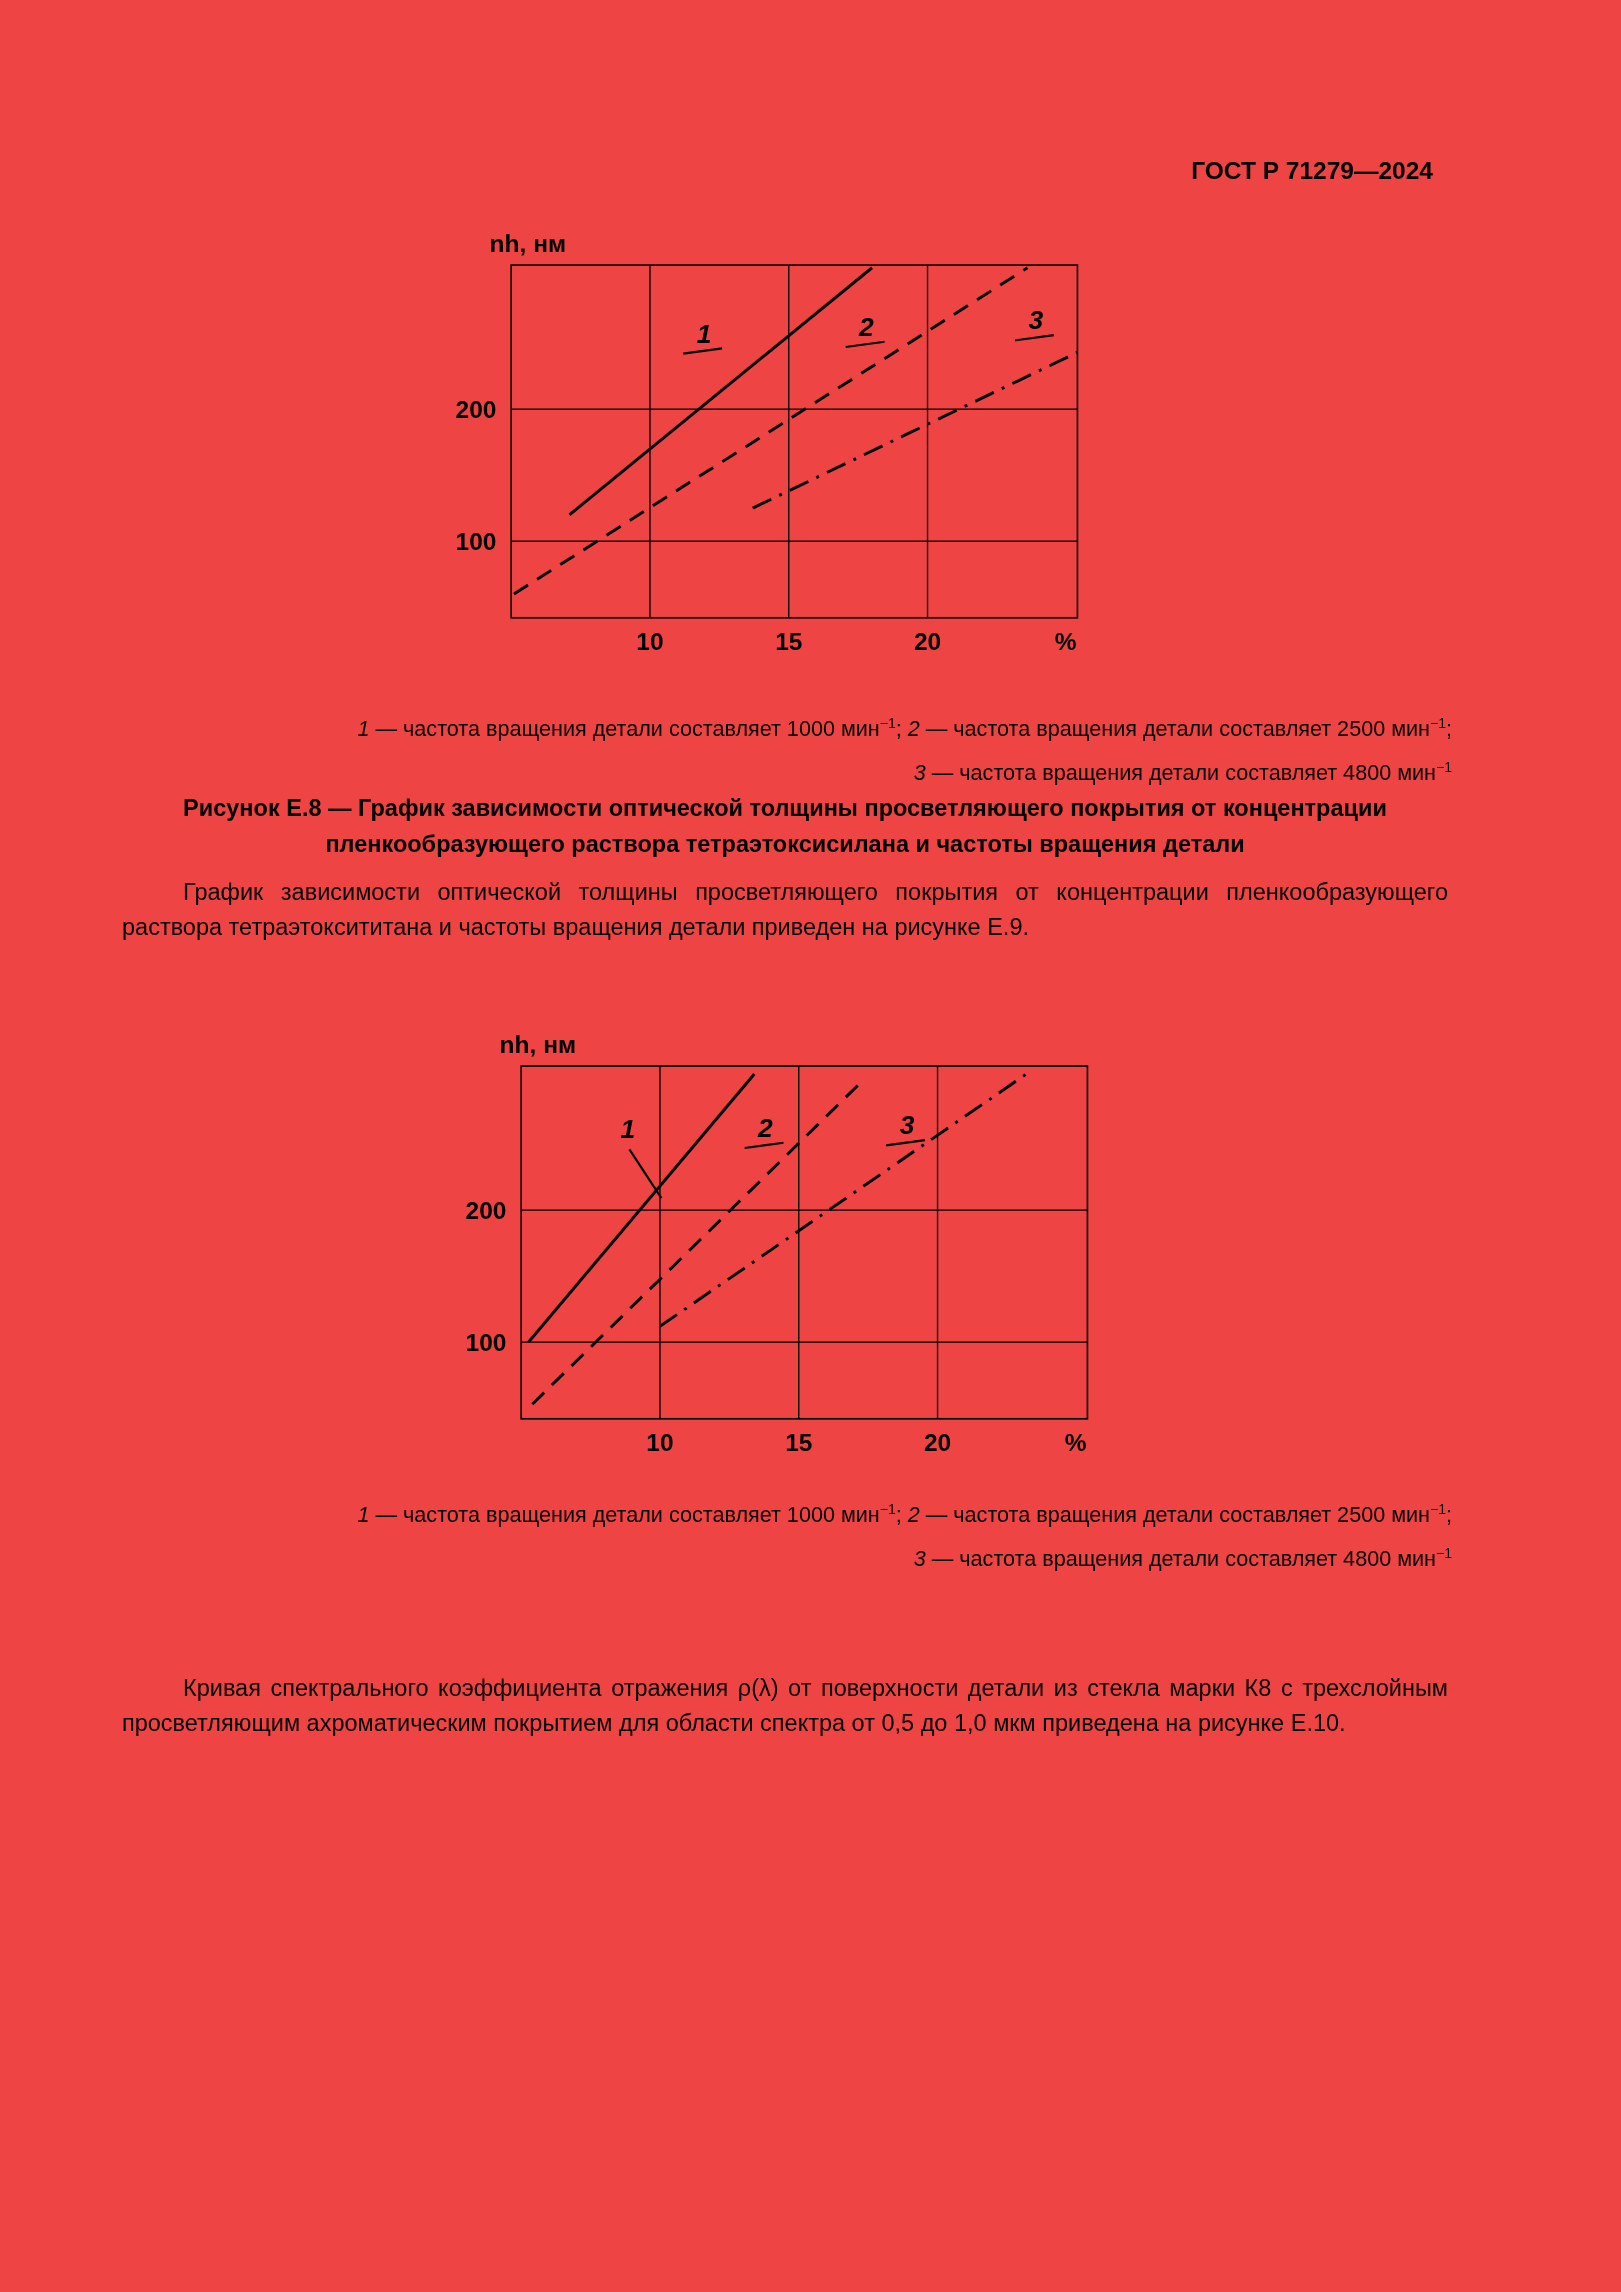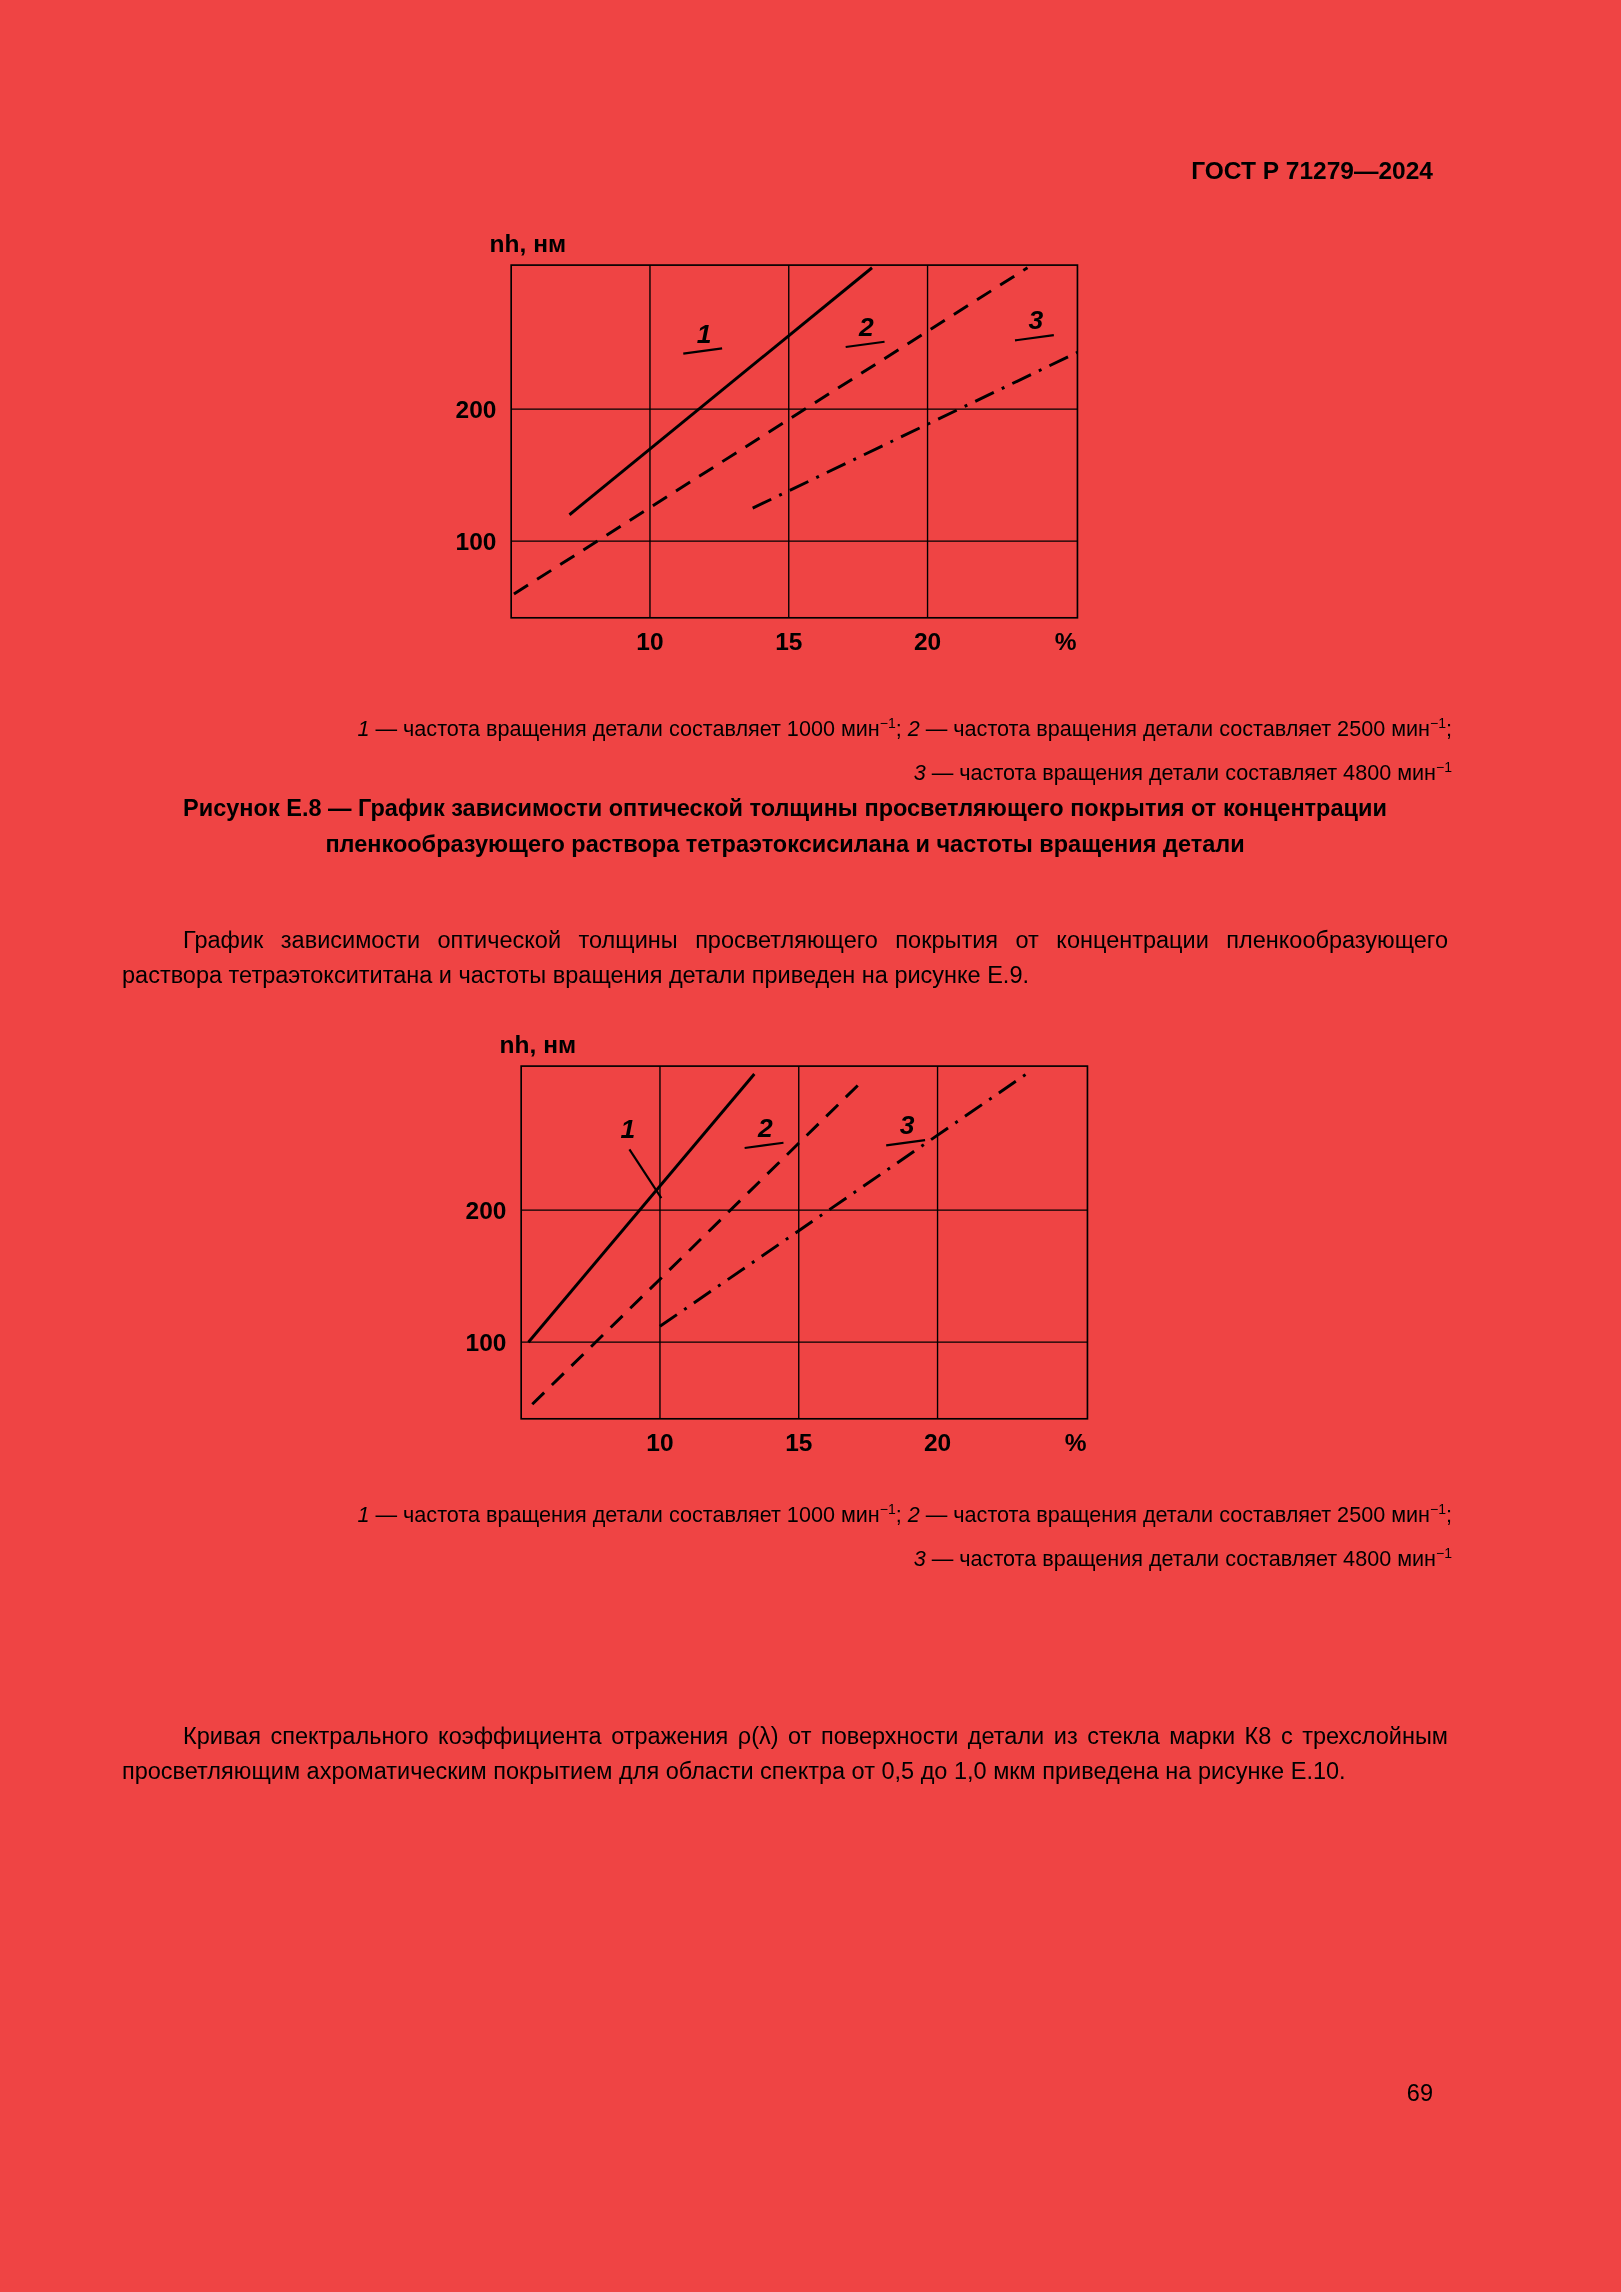--- a/index.html
+++ b/index.html
@@ -17,21 +17,21 @@
     font-size:21.6px;line-height:38px;
   }
   .caption sup, .para sup{font-size:0.65em;}
   .fig-title{position:absolute;left:122px;width:1326px;text-align:center;}
   .fig-title-inner{
     display:inline-block;max-width:1225px;font-weight:bold;
     font-size:23.5px;line-height:36px;
   }
   .para{
     position:absolute;left:122px;width:1326px;font-size:23.5px;
-    line-height:35px;text-align:justify;text-indent:61px;margin-top:48px;
+    line-height:35px;text-align:justify;text-indent:61px;
   }
   .page-number{
     position:absolute;top:2080px;left:122px;width:1311px;
     text-align:right;font-size:23.5px;
   }
   
   .grid-line{stroke:#000;stroke-width:1.4;}
   .frame{fill:none;stroke:#000;stroke-width:1.7;}
   .series-line{fill:none;stroke:#000;stroke-width:3;}
   .style-dashed{stroke-dasharray:17 11;}
@@ -112,16 +112,15 @@
     </svg>
 
   <div class="caption" style="top:1490px">
       <div><span style="font-style: italic;">1</span><span> — частота вращения детали составляет 1000 мин</span><sup>−1</sup><span>; </span><span style="font-style: italic;">2</span><span> — частота вращения детали составляет 2500 мин</span><sup>−1</sup><span>;</span></div>
       <div><span style="font-style: italic;">3</span><span> — частота вращения детали составляет 4800 мин</span><sup>−1</sup></div>
     </div>
 
 
   <div class="para" style="top:1671px">Кривая спектрального коэффициента отражения ρ(λ) от поверхности детали из стекла марки К8 с трехслойным просветляющим ахроматическим покрытием для области спектра от 0,5 до 1,0 мкм приведена на рисунке Е.10.</div>
 
-  <div class="page-number">69</div>
 
 </div>
 
 
 </body></html>

